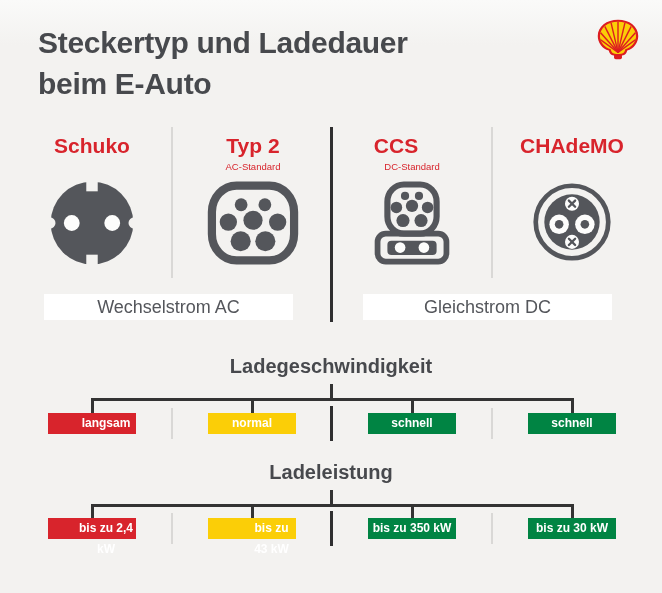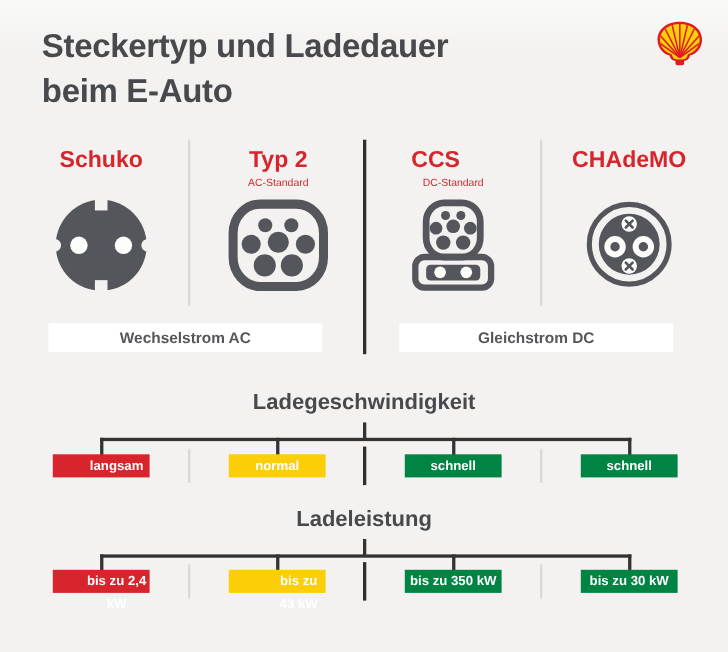--- a/index.html
+++ b/index.html
@@ -25,21 +25,21 @@
     position:absolute; top:161px; width:180px; text-align:center;
     font-size:9.5px; font-weight:normal; color:#d8242c;
   }
   .plug { position:absolute; }
   
   .vdiv-light { position:absolute; width:2px; background:#d9d8d6; }
   .vdiv-dark  { position:absolute; width:3px; background:#2f2f30; }
   
   .group-bar {
     position:absolute; top:294px; width:249px; height:26px; background:#ffffff;
-    color:#54565b; font-size:14px; font-weight:bold; text-align:center; line-height:26px;
+    color:#54565b; font-size:18px; font-weight:normal; text-align:center; line-height:26px;
   }
   
   .section-title {
     position:absolute; left:181px; width:300px; text-align:center;
     font-size:20px; font-weight:bold; color:#47494d;
   }
   .tree-stem { position:absolute; left:330px; width:3px; background:#333333; }
   .tree-hbar { position:absolute; left:91px; width:483px; height:3px; background:#333333; }
   .tree-drop { position:absolute; width:3px; height:17px; background:#333333; }
   .val-box {

